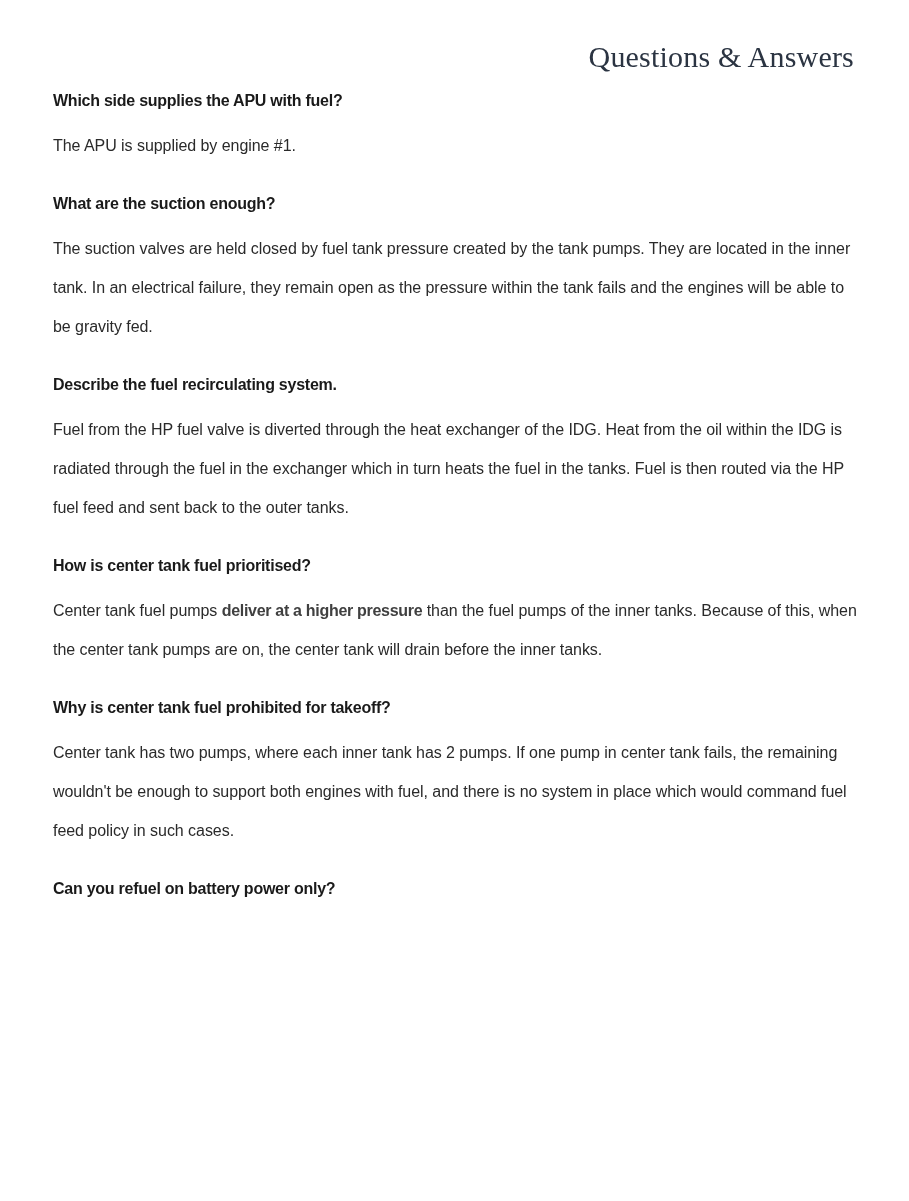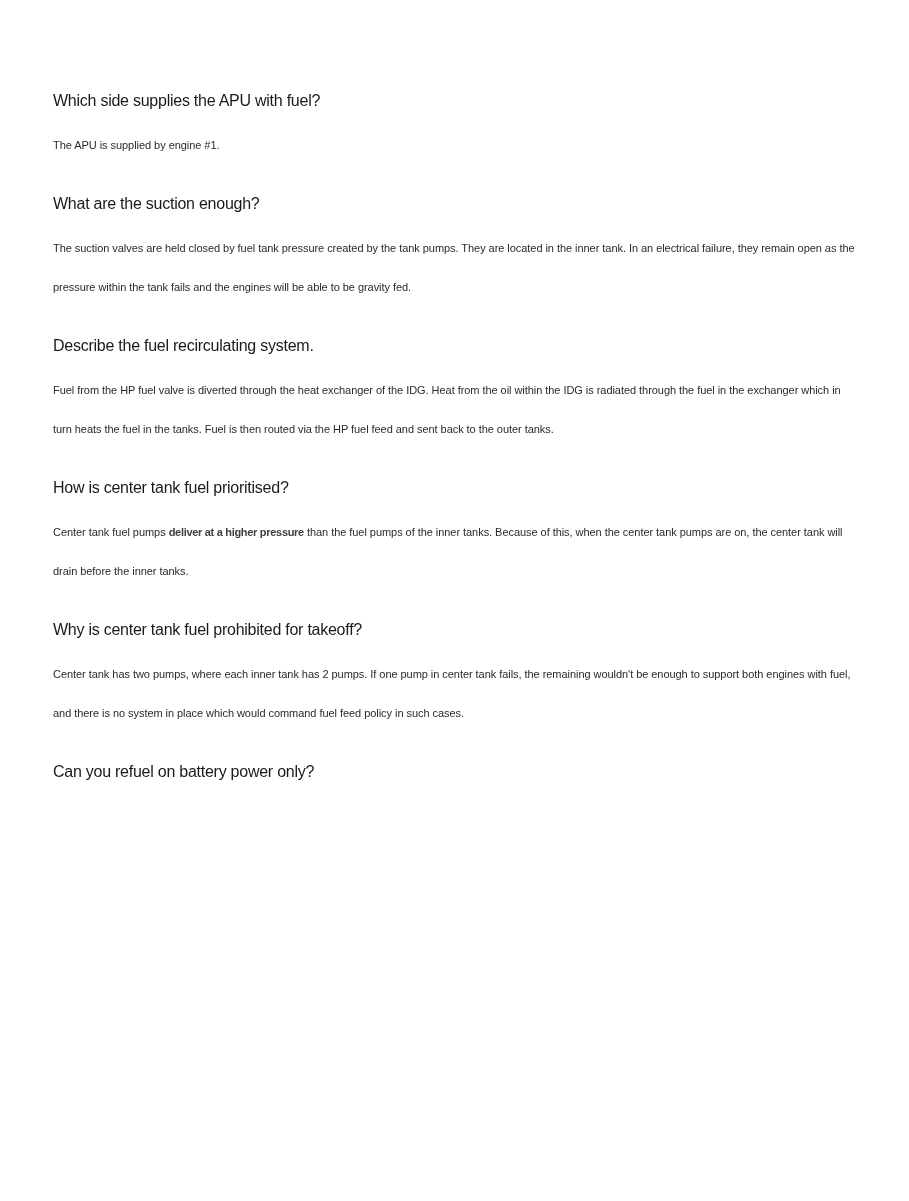--- a/index.html
+++ b/index.html
@@ -51,49 +51,50 @@
   .qa-block {
     margin: 0 0 28px 0;
   }
   .qa-block:last-child {
     margin-bottom: 0;
   }
 
   .qa-question {
     font-family: "Liberation Sans", sans-serif;
     font-size: 16px;
-    font-weight: normal;
+    font-weight: bold;
     color: #1a1a1a;
     line-height: 22px;
     margin: 0 0 14px 0;
     letter-spacing: -0.25px;
   }
 
   .qa-answer {
     font-family: "Liberation Sans", sans-serif;
-    font-size: 11px;
+    font-size: 16px;
     font-weight: 400;
     color: #2a2a2a;
     line-height: 39px;
     margin: 0;
     text-align: left;
     letter-spacing: -0.05px;
   }
 
   .qa-answer b {
     font-weight: bold;
     color: #404040;
     letter-spacing: -0.3px;
   }
 </style>
 </head>
 <body>
 
 <div class="page">
 
+  <h1 class="page-title">Questions &amp; Answers</h1>
 
   <div class="content">
 
     <section class="qa-block">
       <h2 class="qa-question">Which side supplies the APU with fuel?</h2>
       <p class="qa-answer"><span>The APU is supplied by engine #1.</span><b></b><span></span></p>
     </section>
 
     <section class="qa-block">
       <h2 class="qa-question">What are the suction enough?</h2>

